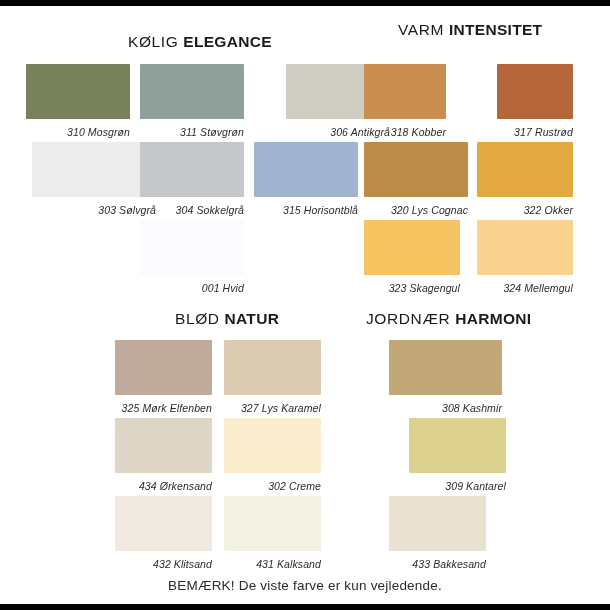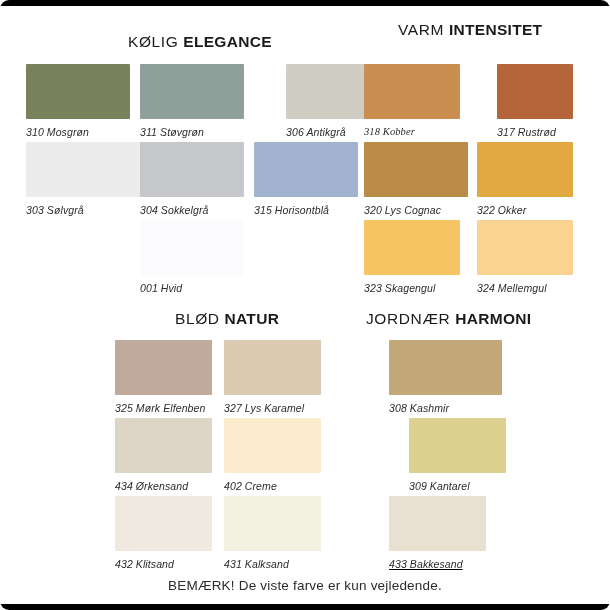--- a/index.html
+++ b/index.html
@@ -9,21 +9,20 @@
   }
   body {
     font-family: "Liberation Sans", sans-serif;
   }
   #page {
     position: relative;
     width: 610px;
     height: 610px;
     background: #ffffff;
     overflow: hidden;
-    border-radius: 9px;
   }
   .edge-bar {
     position: absolute;
     left: 0;
     width: 610px;
     height: 6px;
     background: #000000;
   }
   .edge-bar.top { top: 0; }
   .edge-bar.bottom { bottom: 0; }
@@ -43,21 +42,21 @@
   .swatch-cell {
     position: absolute;
   }
   .swatch-chip {
     width: 100%;
     height: 55px;
     border-radius: 1px;
   }
   .swatch-label {
     margin-top: 7px;
-    text-align: left;
+    text-align: right;
     font-size: 10.5px;
     font-style: italic;
     color: #2b2b2b;
     white-space: nowrap;
     letter-spacing: 0.1px;
   }
 
   .footer-note {
     position: absolute;
     left: 0;
@@ -83,38 +82,38 @@
         <div class="swatch-label">310 Mosgrøn</div>
       </div>
       <div class="swatch-cell" style="left: 140px; top: 64px; width: 104px;">
         <div class="swatch-chip" style="background: rgb(143, 160, 155);"></div>
         <div class="swatch-label">311 Støvgrøn</div>
       </div>
       <div class="swatch-cell" style="left: 254px; top: 64px; width: 104px; margin-left: 32px;">
         <div class="swatch-chip" style="background: rgb(208, 205, 194);"></div>
         <div class="swatch-label">306 Antikgrå</div>
       </div>
-      <div class="swatch-cell" style="left: 26px; top: 142px; width: 124px;">
+      <div class="swatch-cell" style="left: 32px; top: 142px; width: 124px;">
         <div class="swatch-chip" style="background: rgb(236, 236, 237);"></div>
         <div class="swatch-label">303 Sølvgrå</div>
       </div>
       <div class="swatch-cell" style="left: 140px; top: 142px; width: 104px;">
         <div class="swatch-chip" style="background: rgb(197, 199, 202);"></div>
         <div class="swatch-label">304 Sokkelgrå</div>
       </div>
       <div class="swatch-cell" style="left: 254px; top: 142px; width: 104px;">
         <div class="swatch-chip" style="background: rgb(162, 179, 208);"></div>
         <div class="swatch-label">315 Horisontblå</div>
       </div>
       <div class="swatch-cell" style="left: 140px; top: 220px; width: 104px;">
         <div class="swatch-chip" style="background: rgb(251, 251, 253);"></div>
         <div class="swatch-label">001 Hvid</div>
       </div>
       <div class="section-title" style="position: absolute; left: 398px; top: 21px;"><span>VARM</span> <b>INTENSITET</b></div>
-      <div class="swatch-cell" style="left: 364px; top: 64px; width: 96px; font-family: Liberation Serif, serif;">
+      <div class="swatch-cell" style="left: 364px; top: 64px; width: 82px;">
         <div class="swatch-chip" style="background: rgb(202, 143, 80);"></div>
         <div class="swatch-label">318 Kobber</div>
       </div>
       <div class="swatch-cell" style="left: 477px; top: 64px; width: 76px; padding-left: 20px;">
         <div class="swatch-chip" style="background: rgb(181, 101, 58);"></div>
         <div class="swatch-label">317 Rustrød</div>
       </div>
       <div class="swatch-cell" style="left: 364px; top: 142px; width: 104px;">
         <div class="swatch-chip" style="background: rgb(187, 140, 71);"></div>
         <div class="swatch-label">320 Lys Cognac</div>
@@ -139,40 +138,40 @@
       <div class="swatch-cell" style="left: 224px; top: 340px; width: 97px;">
         <div class="swatch-chip" style="background: rgb(220, 203, 179);"></div>
         <div class="swatch-label">327 Lys Karamel</div>
       </div>
       <div class="swatch-cell" style="left: 115px; top: 418px; width: 97px;">
         <div class="swatch-chip" style="background: rgb(221, 213, 198);"></div>
         <div class="swatch-label">434 Ørkensand</div>
       </div>
       <div class="swatch-cell" style="left: 224px; top: 418px; width: 97px;">
         <div class="swatch-chip" style="background: rgb(251, 236, 205);"></div>
-        <div class="swatch-label">402 Creme</div>
+        <div class="swatch-label">302 Creme</div>
       </div>
       <div class="swatch-cell" style="left: 115px; top: 496px; width: 97px;">
         <div class="swatch-chip" style="background: rgb(239, 233, 224);"></div>
         <div class="swatch-label">432 Klitsand</div>
       </div>
       <div class="swatch-cell" style="left: 224px; top: 496px; width: 97px;">
         <div class="swatch-chip" style="background: rgb(242, 241, 226);"></div>
         <div class="swatch-label">431 Kalksand</div>
       </div>
       <div class="section-title" style="position: absolute; left: 366px; top: 310px;"><span>JORDNÆR</span> <b>HARMONI</b></div>
       <div class="swatch-cell" style="left: 389px; top: 340px; width: 113px;">
         <div class="swatch-chip" style="background: rgb(194, 168, 120);"></div>
         <div class="swatch-label">308 Kashmir</div>
       </div>
       <div class="swatch-cell" style="left: 389px; top: 418px; width: 97px; margin-left: 20px;">
         <div class="swatch-chip" style="background: rgb(221, 209, 144);"></div>
         <div class="swatch-label">309 Kantarel</div>
       </div>
-      <div class="swatch-cell" style="left: 389px; top: 496px; width: 97px; text-decoration: underline;">
+      <div class="swatch-cell" style="left: 389px; top: 496px; width: 97px;">
         <div class="swatch-chip" style="background: rgb(232, 225, 210);"></div>
         <div class="swatch-label">433 Bakkesand</div>
       </div>
     </div>
 
   <div class="footer-note" style="top: 578px;">BEMÆRK! De viste farve er kun vejledende.</div>
 
 </div>
 
 </body></html>

